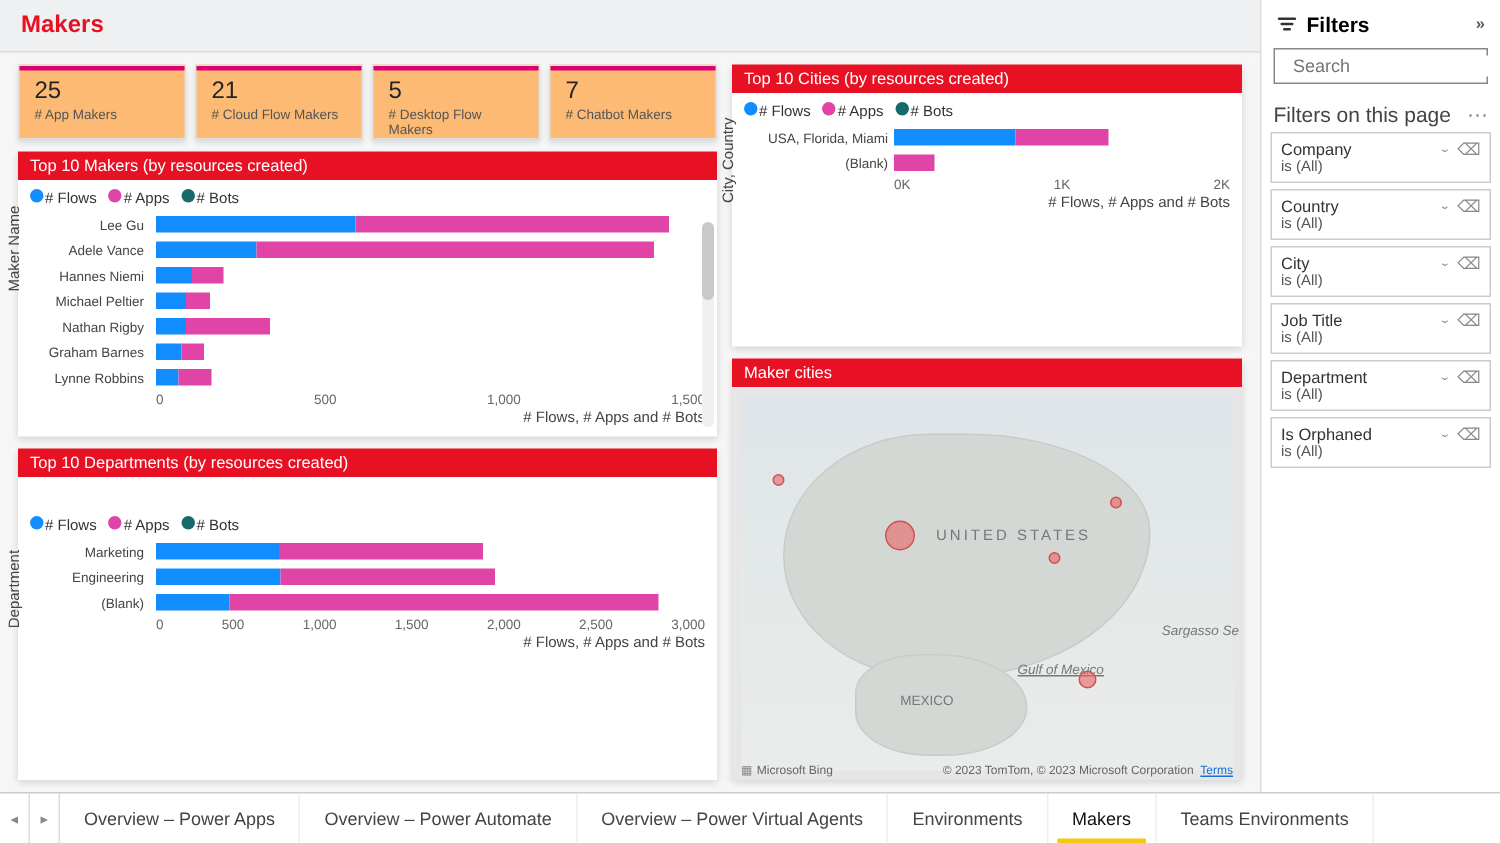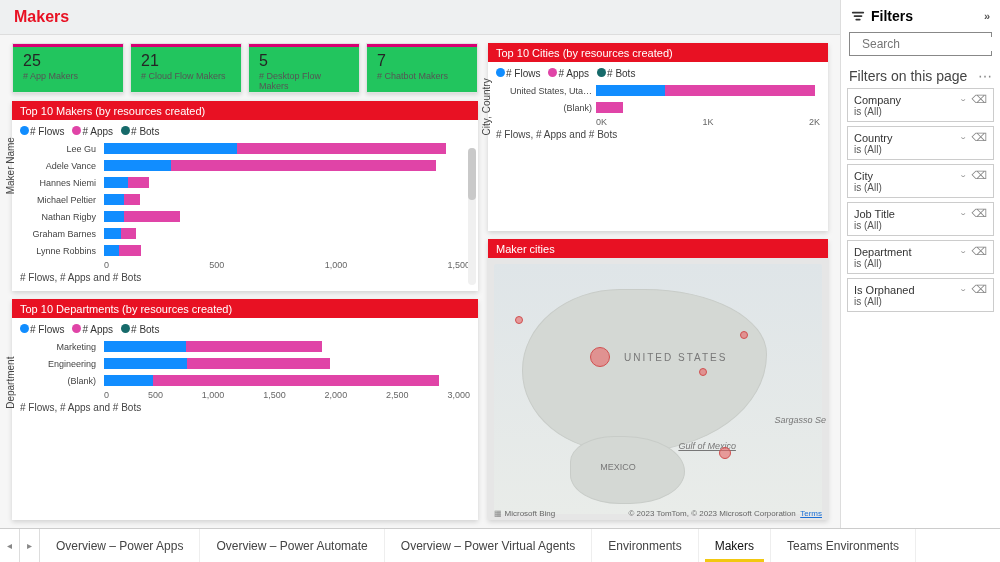--- a/index.html
+++ b/index.html
@@ -4,38 +4,38 @@
 <style>
   * { box-sizing: border-box; margin: 0; padding: 0; font-family: "Segoe UI", Arial, sans-serif; }
   body { width: 1000px; height: 562px; background: #fff; overflow: hidden; position: relative; }
   .main { display: flex; height: 528px; }
   .report { flex: 1; background: #f6f6f6; display: flex; flex-direction: column; }
   .header { background: #eef0f1; padding: 8px 14px; font-size: 16px; font-weight: 700; color: #e81123; border-bottom: 1px solid #ddd; }
   .body { padding: 8px 12px; display: flex; gap: 10px; flex: 1; overflow: hidden; }
   .col-left { flex: 1; display: flex; flex-direction: column; gap: 8px; }
   .col-right { flex: 0.73; display: flex; flex-direction: column; gap: 8px; }
   .cards { display: flex; gap: 6px; }
-  .card { background: #22c55e; border: 1px solid #e1e1e1; box-shadow: 0 2px 4px rgba(0,0,0,.12); padding: 8px 10px; width: 112px; height: 50px; position: relative; }
+  .card { background: #fdba74; border: 1px solid #e1e1e1; box-shadow: 0 2px 4px rgba(0,0,0,.12); padding: 8px 10px; width: 112px; height: 50px; position: relative; }
   .card::before { content:""; position:absolute; top:0; left:0; right:0; height:3px; background:#d80073; }
   .card .v { font-size: 16px; font-weight: 400; color: #252525; }
   .card .l { font-size: 9px; color: #555; margin-top: 1px; }
   .tile { background: #fff; box-shadow: 0 2px 5px rgba(0,0,0,.15); display:flex; flex-direction:column; }
   .thead { background: #e81123; color: #fff; font-size: 11px; padding: 4px 8px 3px; }
   .tbody { padding: 6px 8px; flex:1; position:relative; }
   .legend { font-size: 10px; color: #333; display:flex; gap:8px; align-items:center; margin-bottom:4px; }
   .ldot { width:9px; height:9px; border-radius:50%; display:inline-block; margin-right:1px; }
   .dot-flows{background:#118DFF;} .dot-apps{background:#E044A7;} .dot-bots{background:#166a6a;}
   .hbars { position:relative; padding-left: 84px; }
   .brow { display:flex; align-items:center; height:15px; margin-bottom:2px; }
   .blbl { position:absolute; width:80px; margin-left:-84px; text-align:right; font-size:9px; color:#444; padding-right:4px; }
   .btrack { flex:1; height:11px; display:flex; }
   .seg { height:100%; }
   .seg.f{background:#118DFF;} .seg.a{background:#E044A7;}
   .xaxis { display:flex; justify-content:space-between; font-size:9px; color:#666; padding-left:84px; margin-top:2px;}
-  .xtitle { text-align:left; font-size:10px; color:#444; margin-top:2px; }
+  .xtitle { text-align:right; font-size:10px; color:#444; margin-top:2px; }
   .ytitle { position:absolute; left:-2px; top:50%; transform: rotate(-90deg) translateX(30%); transform-origin:left; font-size:10px; color:#444; }
   .map { flex:1; position:relative; background:#e6e6e6; overflow:hidden; }
   .mapland { position:absolute; inset:6px; background: linear-gradient(180deg,#dfe5e8,#e9ece9); border-radius:2px; }
   .mapshape{ position:absolute; background:#d4d8d4; border:1px solid #c8ccc8; }
   .mappt{position:absolute;width:12px;height:12px;border-radius:50%;background:rgba(232,100,100,.6);border:1px solid #d05050;}
   .mapfoot{position:absolute;bottom:2px;left:6px;right:6px;display:flex;justify-content:space-between;font-size:8px;color:#666;}
   .mapfoot a{color:#1a6fd6;text-decoration:underline;}
   .filters { width: 160px; border-left:1px solid #ddd; background:#fff; display:flex; flex-direction:column; }
   .fhead { display:flex; align-items:center; gap:6px; padding:8px 10px; font-size:14px; font-weight:600;}
   .fhead .exp { margin-left:auto; font-size:11px; color:#555; }
@@ -153,21 +153,21 @@
                 <span>1,000</span>
                 <span>1,500</span>
               </div>
             <div class="xtitle"># Flows, # Apps and # Bots</div>
             <div class="scroll-y">
                 <div class="scroll-thumb"></div>
               </div>
           </div>
         </div>
 
-        <div class="tile" style="flex:1;">
+        <div class="tile" style="flex:1;gap:20px;">
           <div class="thead">Top 10 Departments (by resources created)</div>
           <div class="tbody">
             <div class="legend">
               <span><span class="ldot dot-flows"></span><span># Flows</span></span>
               <span><span class="ldot dot-apps"></span><span># Apps</span></span>
               <span><span class="ldot dot-bots"></span><span># Bots</span></span>
             </div>
             <span class="ytitle">Department</span>
             <div class="hbars" id="bars-dept">
                 <div class="brow">
@@ -211,24 +211,24 @@
           <div class="thead">Top 10 Cities (by resources created)</div>
           <div class="tbody">
             <div class="legend">
               <span><span class="ldot dot-flows"></span><span># Flows</span></span>
               <span><span class="ldot dot-apps"></span><span># Apps</span></span>
               <span><span class="ldot dot-bots"></span><span># Bots</span></span>
             </div>
             <span class="ytitle">City, Country</span>
             <div class="hbars" id="bars-cities" style="padding-left:100px;">
                 <div class="brow">
-                  <div class="blbl" style="width: 96px; margin-left: -96px;">United States, Uta…</div>
-                  <div class="btrack">
-                    <div class="seg f" style="width: 30.9524%;"></div>
-                    <div class="seg a" style="width: 66.6667%;"></div>
+                  <div class="blbl" style="width: 96px; margin-left: -96px;">USA, Florida, Miami</div>
+                  <div class="btrack">
+                    <div class="seg f" style="width: 36.1905%;"></div>
+                    <div class="seg a" style="width: 27.619%;"></div>
                   </div>
                 </div>
                 <div class="brow">
                   <div class="blbl" style="width: 96px; margin-left: -96px;">(Blank)</div>
                   <div class="btrack">
                     <div class="seg a" style="width: 11.9048%;"></div>
                   </div>
                 </div>
               </div>
             <div class="xaxis" id="xt-cities" style="padding-left:100px;">

